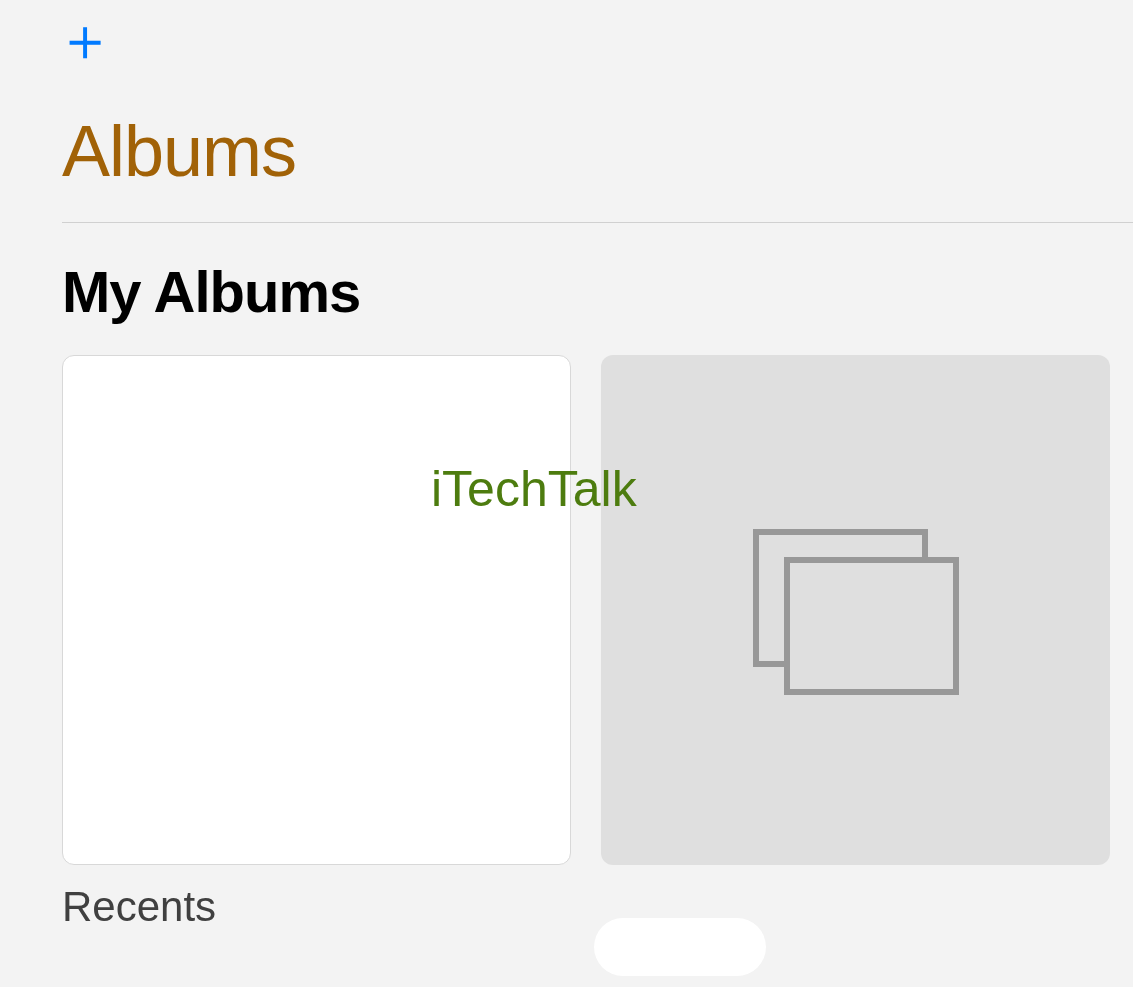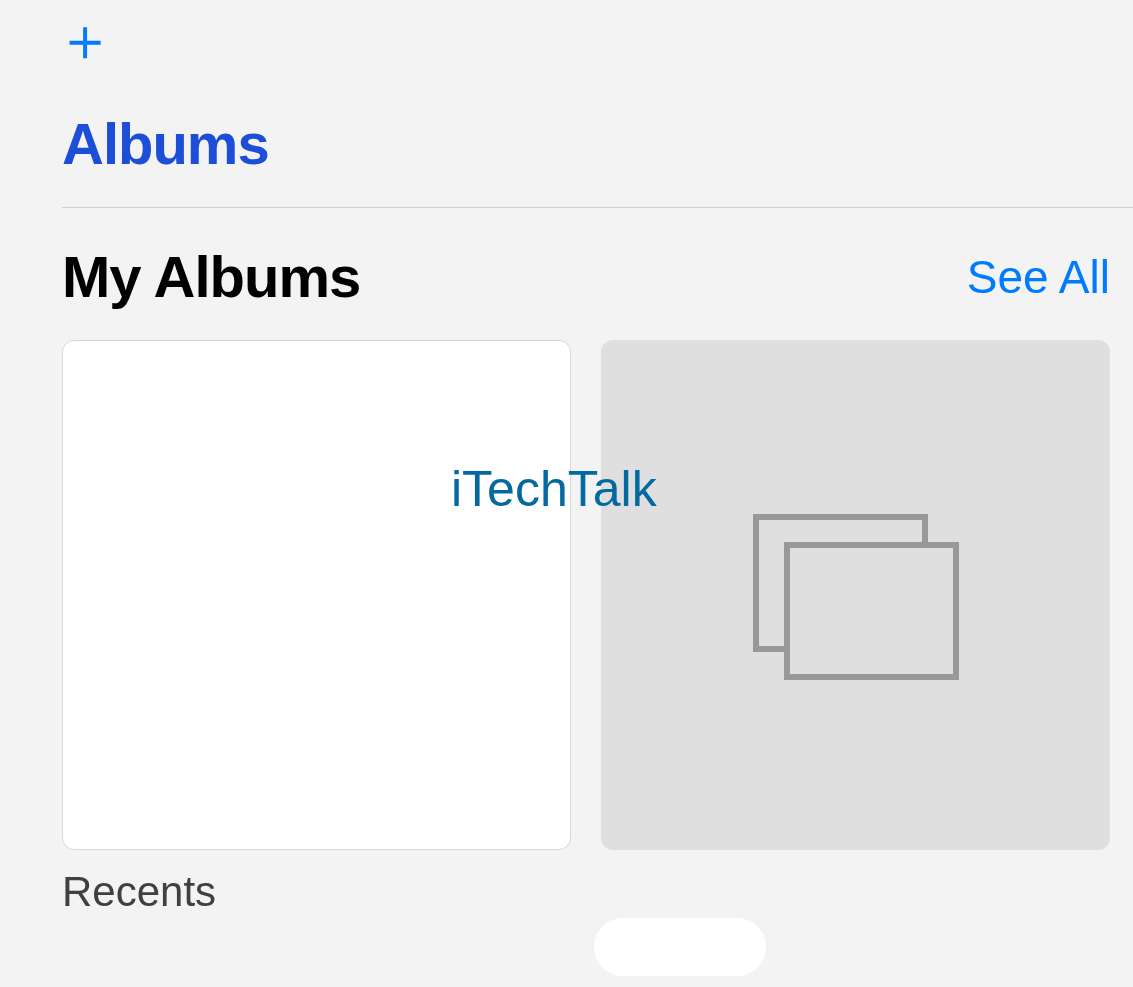--- a/index.html
+++ b/index.html
@@ -21,23 +21,23 @@
     .plus-btn {
       color: #007aff;
       font-size: 60px;
       font-weight: 300;
       cursor: pointer;
       display: inline-block;
       line-height: 1;
       user-select: none;
     }
     .page-title {
-      font-size: 58px;
-      font-weight: 700;
-      color: #1d4ed8;
+      font-size: 72px;
+      font-weight: 400;
+      color: #a16207;
       padding: 40px 0 30px 62px;
       letter-spacing: -1px;
     }
     .divider {
       border: none;
       border-top: 1px solid #d0d0d0;
       margin-left: 62px;
     }
     .section-header {
       display: flex;
@@ -104,24 +104,24 @@
     }
     .album-label {
       font-size: 42px;
       font-weight: 400;
       color: #404040;
       padding: 18px 0 0 62px;
     }
     .watermark {
       position: absolute;
       top: 460px;
-      left: 451px;
+      left: 431px;
       font-size: 50px;
       font-weight: 400;
-      color: #0369a1;
+      color: #4d7c0f;
       pointer-events: none;
       user-select: none;
     }
     .white-blob {
       position: absolute;
       top: 918px;
       left: 594px;
       width: 172px;
       height: 58px;
       background-color: #ffffff;
@@ -136,21 +136,20 @@
     <span>＋</span>
   </span>
 </div>
 
 <h1 class="page-title">Albums</h1>
 
 <hr class="divider">
 
 <div class="section-header">
   <div class="section-title">My Albums</div>
-  <div class="see-all">See All</div>
 </div>
 
 <div class="albums-row">
   <div class="album-tile recents"></div>
   <div class="album-tile empty-album">
     <div class="stack-icon">
       <div class="stack-rect back"></div>
       <div class="stack-rect front"></div>
     </div>
   </div>

